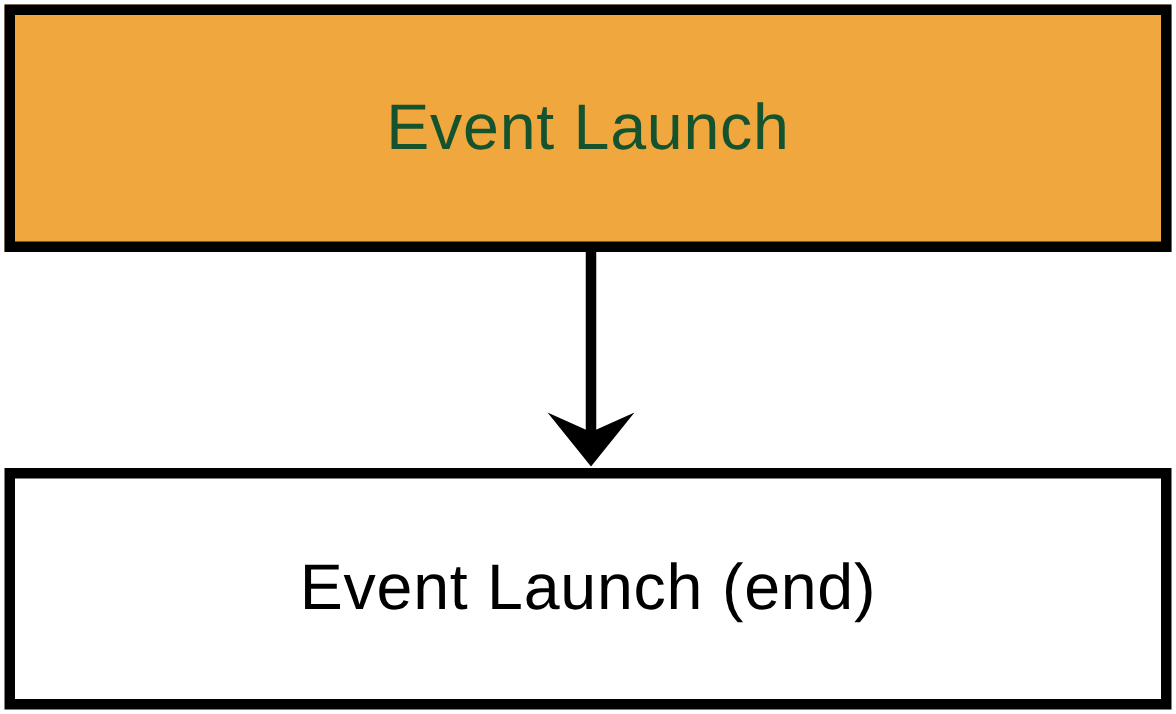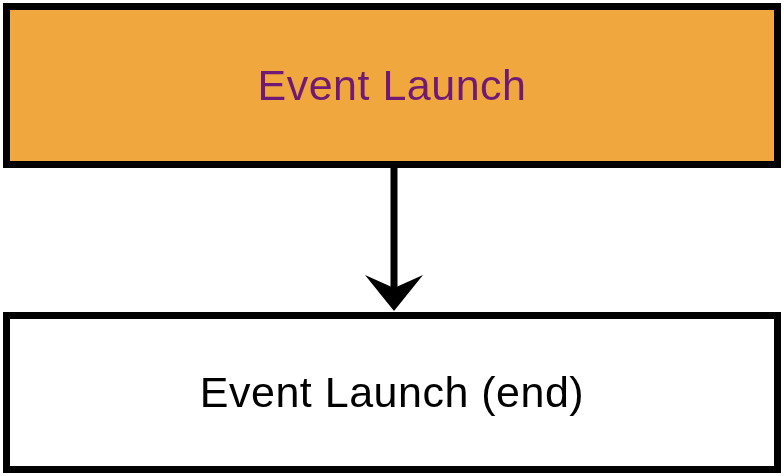--- a/index.html
+++ b/index.html
@@ -48,21 +48,21 @@
     height: 150px;
     display: block;
   }
 </style>
 </head>
 <body>
 
 <div class="canvas" style="background-color: rgb(255, 255, 255);">
 
   <div class="node node-start" style="background-color: rgb(240, 167, 62);">
-    <span class="node-label" style="color: #701a75;">Event Launch</span>
+    <span class="node-label" style="color: #14532d;">Event Launch</span>
   </div>
 
   <svg class="edge-svg" viewBox="0 0 84 150" xmlns="http://www.w3.org/2000/svg">
     <line x1="42" y1="0" x2="42" y2="127" stroke-width="7" stroke="#000000"></line>
     <polygon points="13,113 42,126 71,113 42,149" fill="#000000"></polygon>
   </svg>
 
   <div class="node node-end" style="background-color: rgb(255, 255, 255);">
     <span class="node-label" style="color: rgb(0, 0, 0);">Event Launch (end)</span>
   </div>

